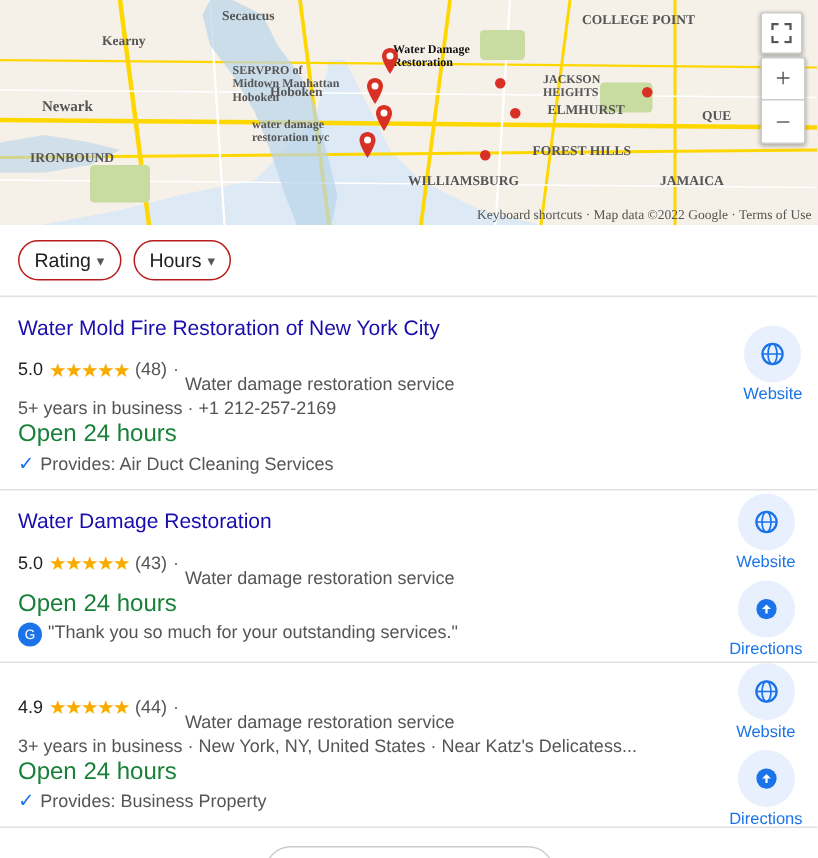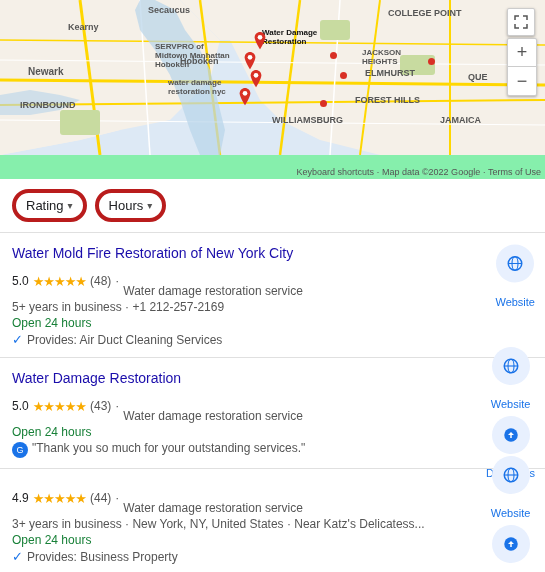--- a/index.html
+++ b/index.html
@@ -7,24 +7,25 @@
       font-family: Arial, sans-serif;
       width: 545px;
       background: #fff;
       font-size: 13px;
       color: #202124;
     }
 
     
     .map-container {
       width: 100%;
-      height: 179px;
+      height: 150px;
       position: relative;
       overflow: hidden;
-      background: #86efac;
+      background: #fca5a5;
+      font-family: Liberation Serif, serif;
     }
     .map-overlay-text {
       position: absolute;
       font-size: 9px;
       color: #555;
       font-weight: bold;
     }
     .map-controls {
       position: absolute;
       top: 8px;
@@ -92,21 +93,21 @@
       padding: 10px 12px;
       display: flex;
       gap: 8px;
       border-bottom: 1px solid #e0e0e0;
     }
     .filter-btn {
       display: flex;
       align-items: center;
       gap: 4px;
       padding: 5px 10px;
-      border: 4px solid #b91c1c;
+      border: 1px solid #b91c1c;
       border-radius: 20px;
       background: #fff;
       cursor: pointer;
       font-size: 13px;
       color: #202124;
     }
     .filter-btn .chevron {
       font-size: 10px;
       color: #555;
     }
@@ -143,21 +144,21 @@
     .listing-type {
       color: #555;
       margin-top: 20px;
     }
     .listing-meta {
       font-size: 12px;
       color: #555;
       margin-bottom: 2px;
     }
     .listing-status {
-      font-size: 12px;
+      font-size: 16px;
       color: #188038;
       margin-bottom: 2px;
     }
     .listing-provides {
       font-size: 12px;
       color: #555;
       display: flex;
       align-items: center;
       gap: 4px;
     }
@@ -195,21 +196,21 @@
       transform: translateY(-50%);
       display: flex;
       flex-direction: column;
       align-items: center;
       gap: 6px;
     }
     .action-btn {
       display: flex;
       flex-direction: column;
       align-items: center;
-      gap: 13px;
+      gap: 2px;
       cursor: pointer;
       text-decoration: none;
     }
     .action-circle {
       width: 38px;
       height: 38px;
       border-radius: 50%;
       background: #e8f0fe;
       display: flex;
       align-items: center;

